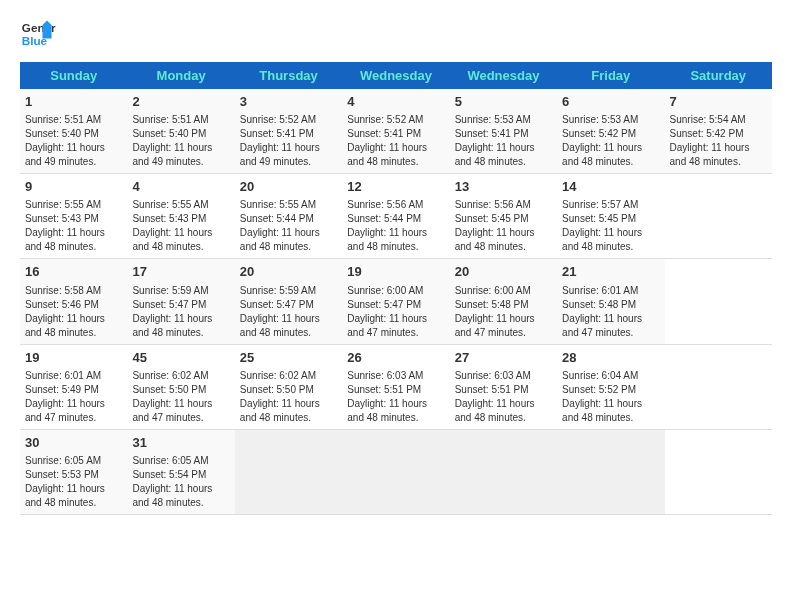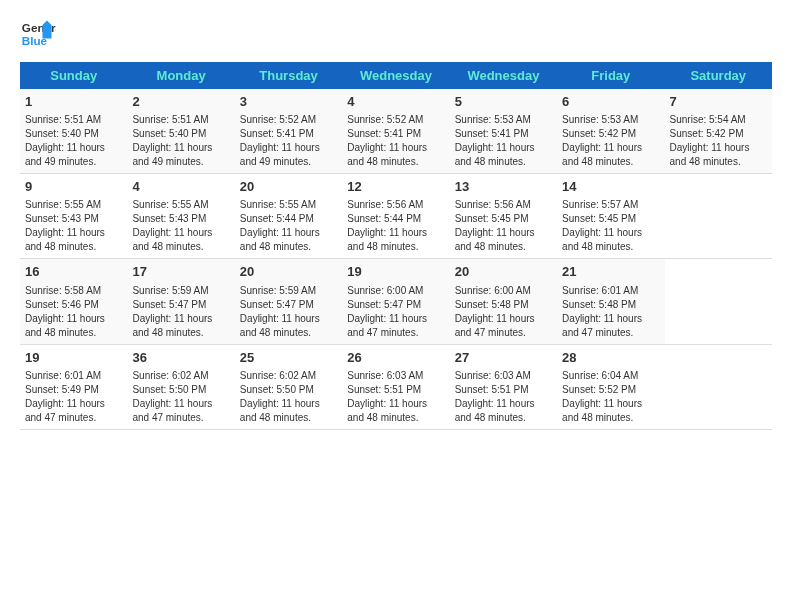--- a/index.html
+++ b/index.html
@@ -126,20 +126,28 @@
       <tr>
         <td><span class="day-num">16</span>Sunrise: 5:58 AM<br>Sunset: 5:46 PM<br>Daylight: 11 hours and 48 minutes.</td>
         <td><span class="day-num">17</span>Sunrise: 5:59 AM<br>Sunset: 5:47 PM<br>Daylight: 11 hours and 48 minutes.</td>
         <td><span class="day-num">20</span>Sunrise: 5:59 AM<br>Sunset: 5:47 PM<br>Daylight: 11 hours and 48 minutes.</td>
         <td><span class="day-num">19</span>Sunrise: 6:00 AM<br>Sunset: 5:47 PM<br>Daylight: 11 hours and 47 minutes.</td>
         <td><span class="day-num">20</span>Sunrise: 6:00 AM<br>Sunset: 5:48 PM<br>Daylight: 11 hours and 47 minutes.</td>
         <td><span class="day-num">21</span>Sunrise: 6:01 AM<br>Sunset: 5:48 PM<br>Daylight: 11 hours and 47 minutes.</td>
       </tr>
       <tr>
         <td><span class="day-num">19</span>Sunrise: 6:01 AM<br>Sunset: 5:49 PM<br>Daylight: 11 hours and 47 minutes.</td>
-        <td><span class="day-num">36</span>Sunrise: 6:02 AM<br>Sunset: 5:50 PM<br>Daylight: 11 hours and 47 minutes.</td>
+        <td><span class="day-num">45</span>Sunrise: 6:02 AM<br>Sunset: 5:50 PM<br>Daylight: 11 hours and 47 minutes.</td>
         <td><span class="day-num">25</span>Sunrise: 6:02 AM<br>Sunset: 5:50 PM<br>Daylight: 11 hours and 48 minutes.</td>
         <td><span class="day-num">26</span>Sunrise: 6:03 AM<br>Sunset: 5:51 PM<br>Daylight: 11 hours and 48 minutes.</td>
         <td><span class="day-num">27</span>Sunrise: 6:03 AM<br>Sunset: 5:51 PM<br>Daylight: 11 hours and 48 minutes.</td>
         <td><span class="day-num">28</span>Sunrise: 6:04 AM<br>Sunset: 5:52 PM<br>Daylight: 11 hours and 48 minutes.</td>
       </tr>
+      <tr>
+        <td><span class="day-num">30</span>Sunrise: 6:05 AM<br>Sunset: 5:53 PM<br>Daylight: 11 hours and 48 minutes.</td>
+        <td><span class="day-num">31</span>Sunrise: 6:05 AM<br>Sunset: 5:54 PM<br>Daylight: 11 hours and 48 minutes.</td>
+        <td class="empty"></td>
+        <td class="empty"></td>
+        <td class="empty"></td>
+        <td class="empty"></td>
+      </tr>
     </tbody>
 </table>
 
 </body></html>

